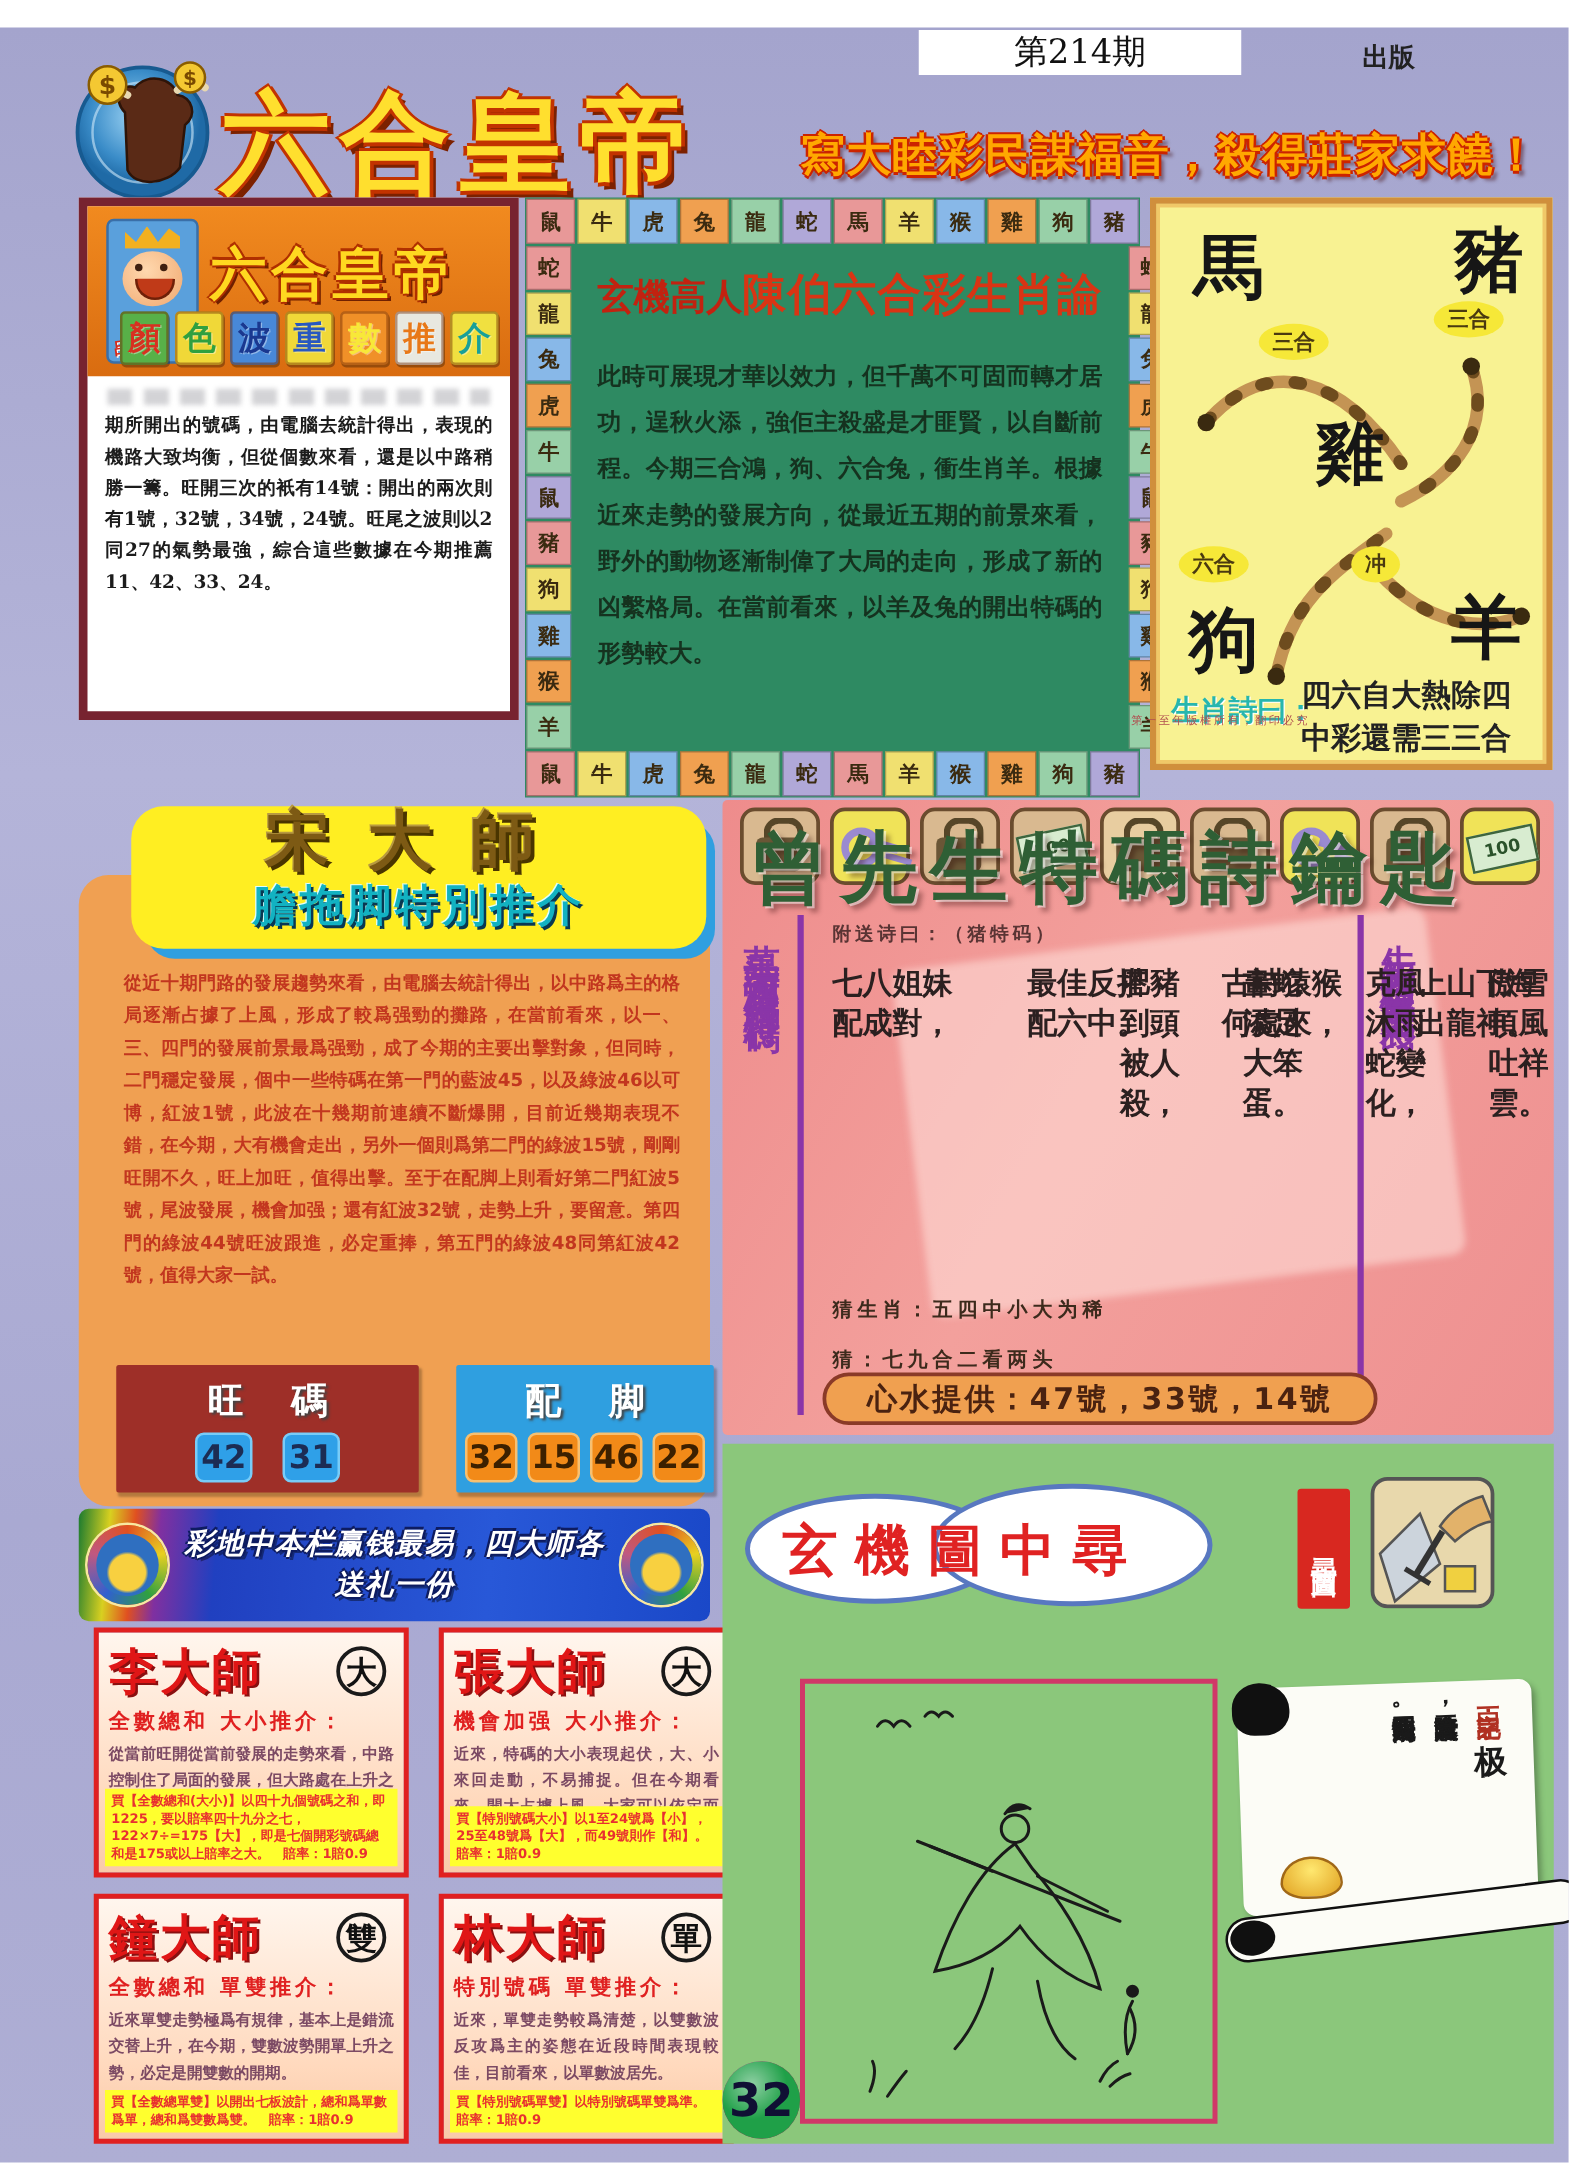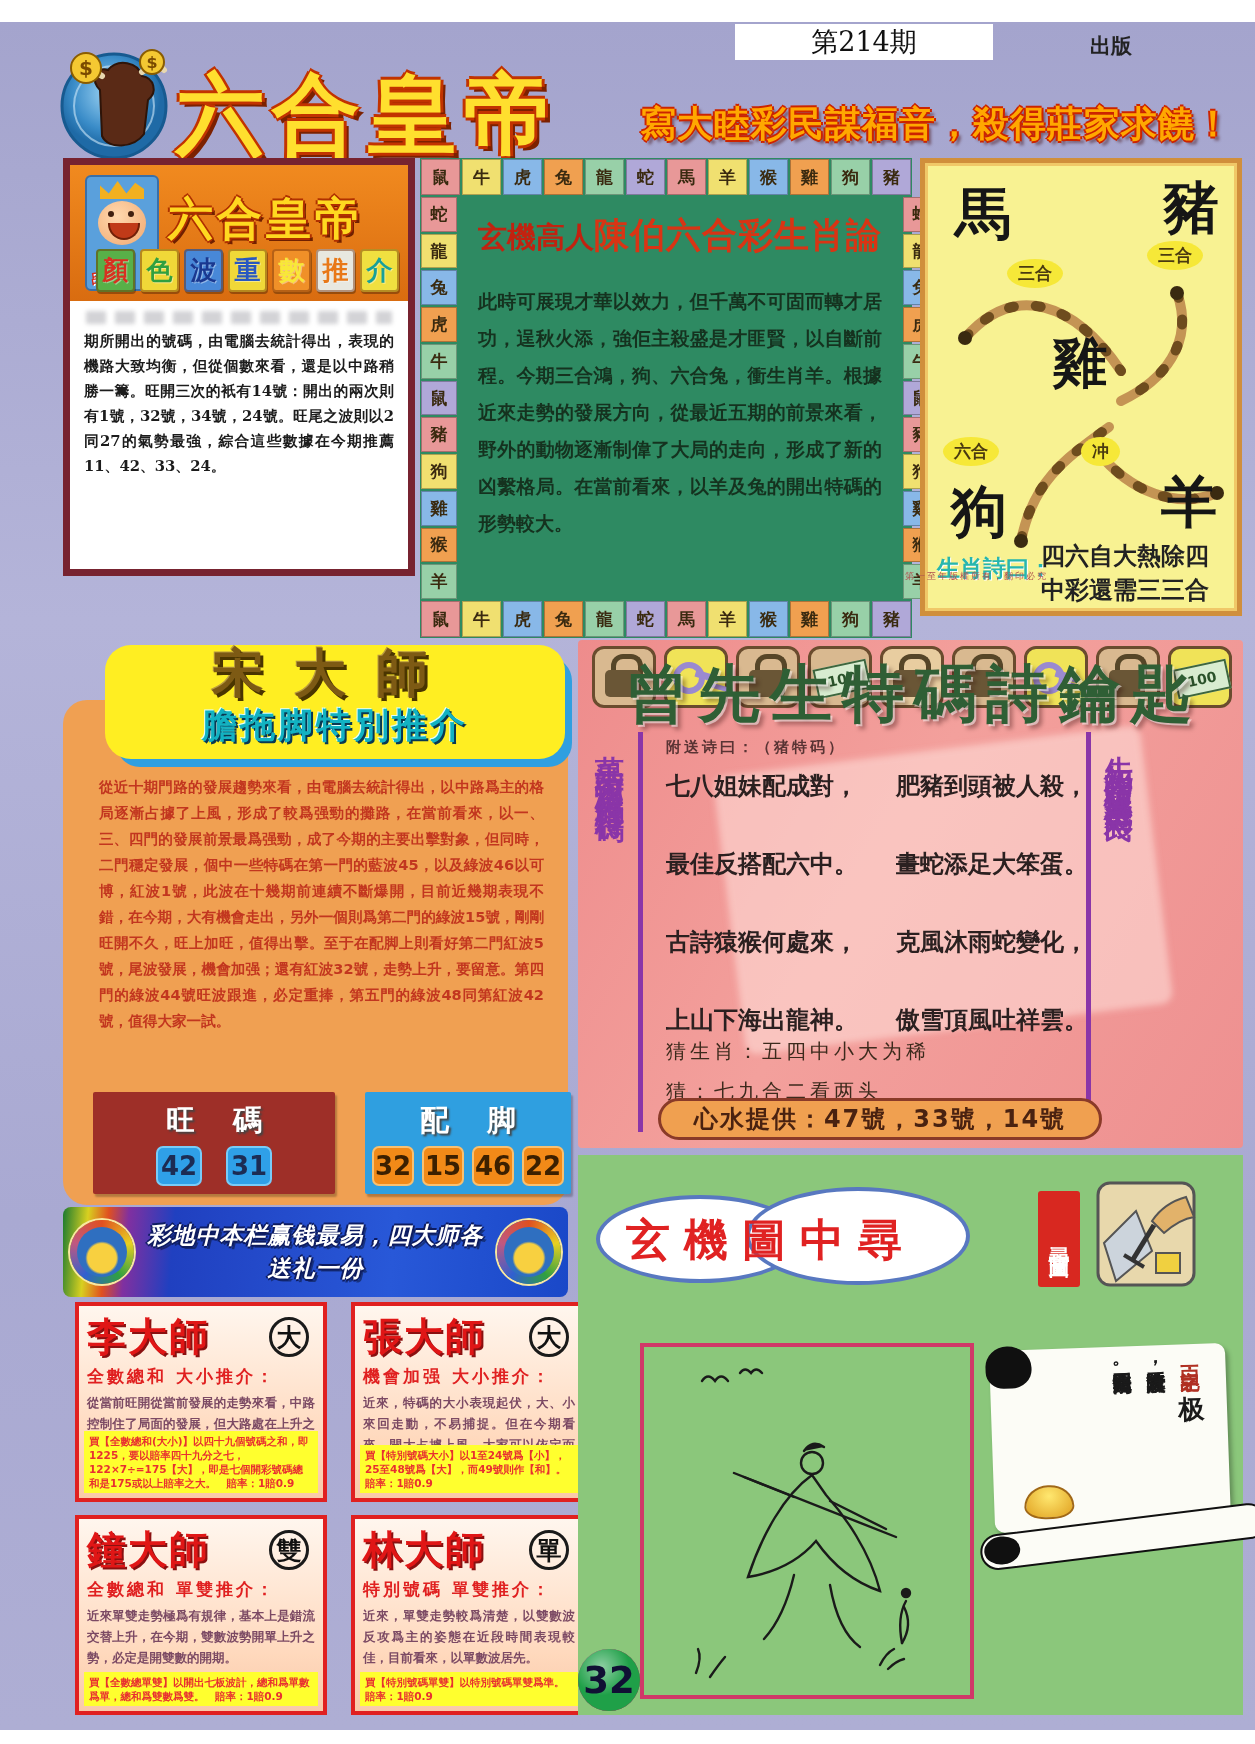--- a/index.html
+++ b/index.html
@@ -135,30 +135,30 @@
     background:#6a5636;border-radius:5px;}
   .zeng-tile[data-motif="key"]::before{content:"";position:absolute;top:13px;left:6px;width:20px;height:20px;
     border:6px solid #9a8ad0;border-radius:50%;}
   .zeng-tile[data-motif="key"]::after{content:"";position:absolute;top:24px;left:28px;width:24px;height:7px;
     background:#9a8ad0;transform:rotate(16deg);box-shadow:14px 7px 0 -1px #9a8ad0;}
   .zeng-tile[data-motif="bill"]::before{content:"100";position:absolute;top:15px;left:4px;width:50px;height:26px;
     background:#d8ecd0;border:2px solid #3e663e;color:#2a522a;font-size:14px;font-weight:bold;
     text-align:center;line-height:26px;transform:rotate(-12deg);}
   .zeng-title{position:absolute;left:22px;top:12px;font-size:62px;font-weight:bold;color:#2f5f35;
     letter-spacing:10px;white-space:nowrap;
-    text-shadow:2px 2px 0 rgba(255,255,255,.5),5px 5px 4px rgba(40,0,0,.35);margin-left:26px;}
+    text-shadow:2px 2px 0 rgba(255,255,255,.5),5px 5px 4px rgba(40,0,0,.35);}
   .v-col{position:absolute;top:92px;height:400px;writing-mode:vertical-rl;font-size:29px;font-weight:bold;
     color:#8a35a8;letter-spacing:6px;}
   #zeng-left{left:12px;border-right:5px solid #8a35a8;padding-right:8px;}
   #zeng-right{left:508px;border-left:5px solid #8a35a8;padding-left:8px;}
   .zeng-note{position:absolute;left:88px;top:98px;font-size:15px;font-weight:bold;color:#5a3434;letter-spacing:3px;}
-  .poem-col{position:absolute;top:130px;display:flex;flex-direction:column;gap:46px;
+  .poem-col{position:absolute;top:130px;display:flex;flex-direction:row;gap:46px;
     font-size:24px;font-weight:bold;color:#2b2020;}
   #poem-left{left:88px;} #poem-right{left:318px;}
-  .zeng-guess{position:absolute;left:88px;font-size:20px;font-weight:normal;color:#3c2a1c;letter-spacing:4px;
+  .zeng-guess{position:absolute;left:88px;font-size:16px;font-weight:bold;color:#3c2a1c;letter-spacing:4px;
     font-family:"DejaVu Serif","Liberation Serif",serif;}
   #guess1{top:398px;} #guess2{top:438px;}
   .zeng-tip{position:absolute;left:80px;top:458px;width:444px;height:42px;background:#f0a050;
     border:3px solid #8a3a28;border-radius:24px;display:flex;align-items:center;justify-content:center;
     font-size:24px;font-weight:bold;color:#4a2210;letter-spacing:2px;box-sizing:border-box;}
   
   #banner{left:63px;top:1207px;width:505px;height:90px;border-radius:8px;
     background:linear-gradient(95deg,#1a7a30 0%,#d8d020 5%,#e05020 9%,#8030a0 13%,#2040c0 22%,#2858d8 65%,#1a48c8 100%);}
   .medal{position:absolute;top:13px;width:64px;height:64px;border-radius:50%;
     background:conic-gradient(#e05020,#e8d020,#30a040,#3060d0,#c05880,#e05020);

